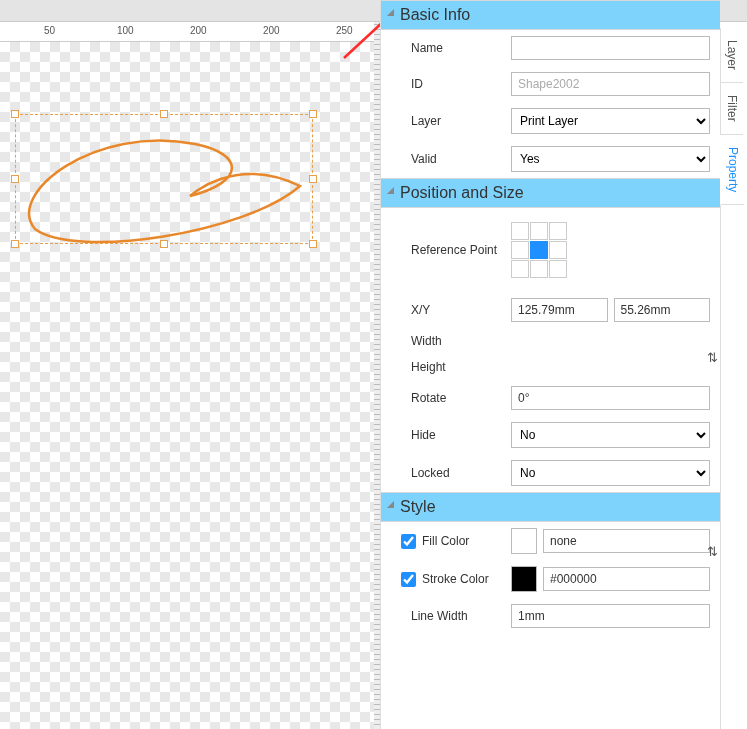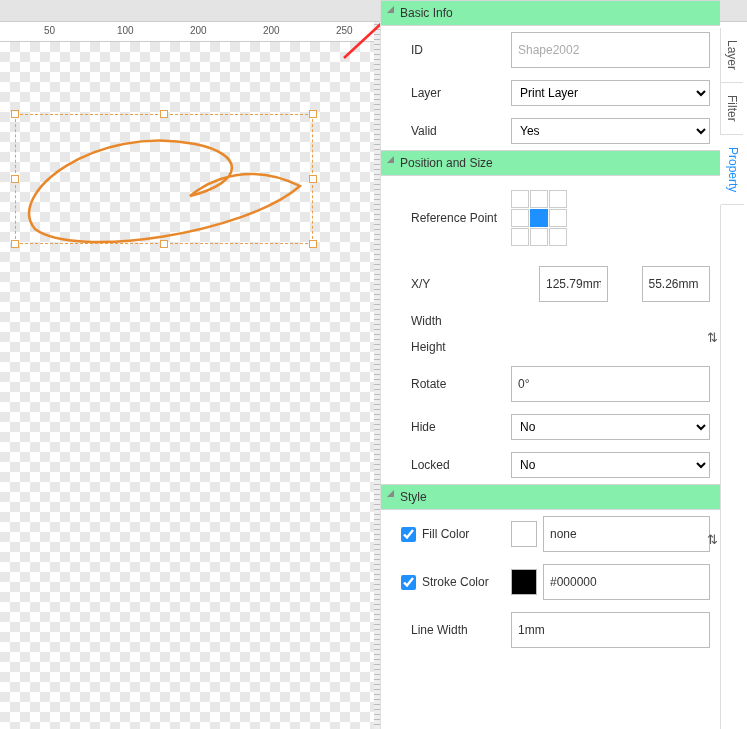--- a/index.html
+++ b/index.html
@@ -29,29 +29,29 @@
   .h-w{left:-5px;top:calc(50% - 4px);} .h-e{right:-5px;top:calc(50% - 4px);}
   .h-sw{left:-5px;bottom:-5px;} .h-s{left:calc(50% - 4px);bottom:-5px;} .h-se{right:-5px;bottom:-5px;}
   .shape-svg { position:absolute; left:15px; top:72px; width:298px; height:130px; }
   .ruler-v { position:absolute; right:0; top:0; width:6px; bottom:0;
     background: repeating-linear-gradient(0deg,#bbb 0,#bbb 1px,#eee 1px,#eee 5px); }
   .arrow { position:absolute; left:340px; top:-20px; pointer-events:none;}
 
   .panel { position: absolute; right: 27px; top: 0; width: 340px; height: 729px; background:#fff; border-left:1px solid #ddd; font-size:12px;}
   .panel-header { height:28px; line-height:28px; padding:0 10px 0 26px; font-size:13px; color:#333; position:relative;}
   .panel-header .pin { position:absolute; right:10px; top:7px; font-size:13px; color:#333;}
-  .section-title { background:#86efac; padding:5px 8px; font-size:12px; color:#333; border-top:1px solid #d5d7da; border-bottom:1px solid #d5d7da;}
+  .section-title { background:#7dd3fc; padding:5px 8px; font-size:16px; color:#333; border-top:1px solid #d5d7da; border-bottom:1px solid #d5d7da;}
   .section-title::before{content:"";display:inline-block;width:0;height:0;border-top:5px solid transparent;border-bottom:5px solid transparent;border-left:5px solid #888;margin-right:6px;transform:rotate(45deg) translateY(-1px);}
   .row { display:flex; align-items:center; padding:6px 10px; }
   .row label { flex:0 0 120px; color:#333; padding-left:20px;}
   .row .inputs { flex:1; display:flex; gap:6px; }
-  .txt { width:100%; height:36px; border:1px solid #bbb; padding:2px 6px; font-size:12px; color:#333;}
+  .txt { width:100%; height:24px; border:1px solid #bbb; padding:2px 6px; font-size:12px; color:#333;}
   .txt.ro { color:#aaa; background:#fff;}
   .sel { width:100%; height:26px; border:1px solid #bbb; padding:2px 4px; font-size:12px; background:#fff;}
-  .half { width:50%;margin-left:28px; }
+  .half { width:50%; }
   .ref-grid { display:grid; grid-template-columns:repeat(3,18px); grid-template-rows:repeat(3,18px); gap:1px;}
   .ref-cell{border:1px solid #ccc;background:#fff;}
   .ref-cell.active{background:#1e90ff;border-color:#1e90ff;}
   .chk{width:15px;height:15px;accent-color:#1e90ff;margin-right:6px;}
   .swatch{width:26px;height:26px;border:1px solid #bbb;}
   .mini-icon{position:absolute;right:2px;font-size:13px;color:#555;}
 
   .side-tabs { position:absolute; right:0; top:28px; width:27px; height:701px; background:#fff; border-left:1px solid #ddd;}
   .tab { writing-mode: vertical-rl; text-align:center; padding:12px 4px; font-size:12px; color:#555; border-bottom:1px solid #ddd; cursor:pointer;}
   .tab.active{ color:#1e90ff; background:#fff; border-left:2px solid #fff; margin-left:-1px;}
@@ -92,20 +92,26 @@
         </marker>
       </defs>
     <line x1="4" y1="56" x2="58" y2="6" stroke="#ff2a2a" stroke-width="2.5" marker-end="url(#ah)"></line>
   </svg>
 </div>
 
 <div class="panel">
 
   <div class="section-title">Basic Info</div>
   <div class="row">
+    <label>Name</label>
+    <div class="inputs">
+        <input class="txt" value="" style="">
+      </div>
+  </div>
+  <div class="row">
     <label>ID</label>
     <div class="inputs">
         <input class="txt ro" readonly="" value="Shape2002" style="">
       </div>
   </div>
   <div class="row">
     <label>Layer</label>
     <div class="inputs">
         <select class="sel"><option>Print Layer</option></select>
       </div>

